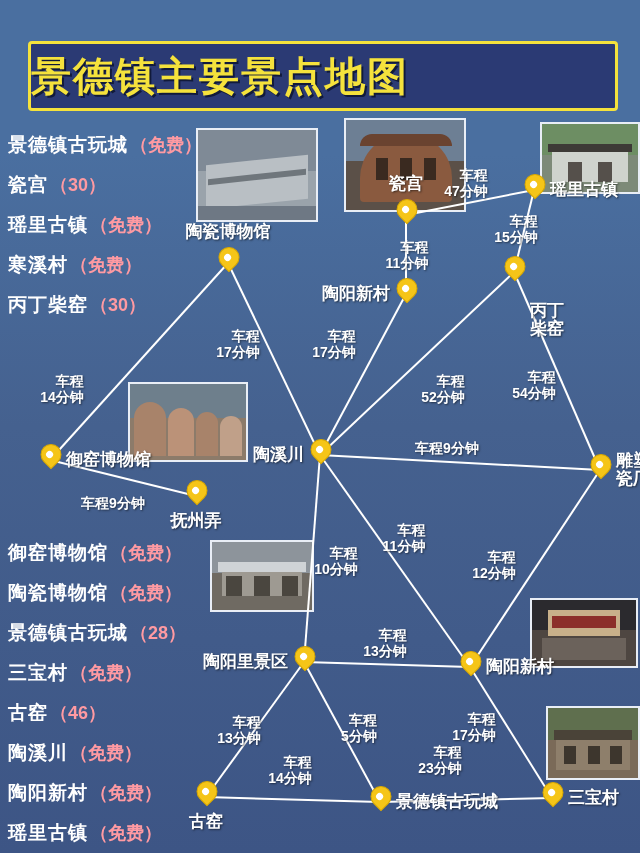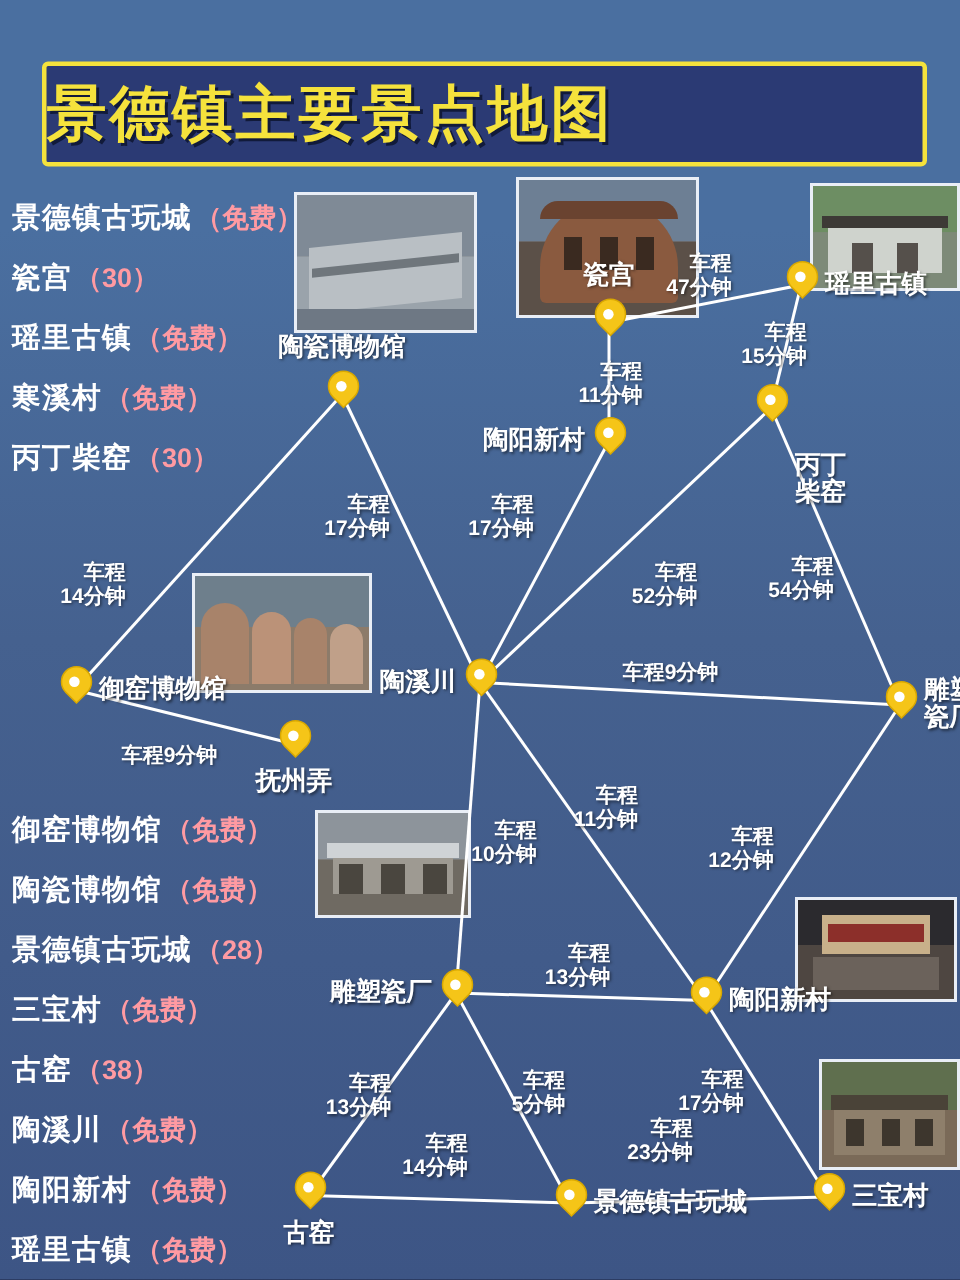--- a/index.html
+++ b/index.html
@@ -175,21 +175,21 @@
     <div class="legend-row">
       <span class="legend-name">景德镇古玩城</span>
       <span class="legend-price">（28）</span>
     </div>
     <div class="legend-row">
       <span class="legend-name">三宝村</span>
       <span class="legend-price">（免费）</span>
     </div>
     <div class="legend-row">
       <span class="legend-name">古窑</span>
-      <span class="legend-price">（38）</span>
+      <span class="legend-price">（46）</span>
     </div>
     <div class="legend-row">
       <span class="legend-name">陶溪川</span>
       <span class="legend-price">（免费）</span>
     </div>
     <div class="legend-row">
       <span class="legend-name">陶阳新村</span>
       <span class="legend-price">（免费）</span>
     </div>
     <div class="legend-row">
@@ -319,21 +319,21 @@
       </div>
       <div class="node-label" style="left: 304px; top: 455px; transform: translate(-100%, -50%); text-align: right;">陶溪川</div>
       <div class="marker" style="left: 600px; top: 480px;">
         <div class="pin"></div>
       </div>
       <div class="node-label" style="left: 616px; top: 470px; transform: translate(0px, -50%);">雕塑
 瓷厂</div>
       <div class="marker" style="left: 304px; top: 672px;">
         <div class="pin"></div>
       </div>
-      <div class="node-label" style="left: 288px; top: 662px; transform: translate(-100%, -50%); text-align: right;">雕塑瓷厂</div>
+      <div class="node-label" style="left: 288px; top: 662px; transform: translate(-100%, -50%); text-align: right;">陶阳里景区</div>
       <div class="marker" style="left: 470px; top: 677px;">
         <div class="pin"></div>
       </div>
       <div class="node-label" style="left: 486px; top: 667px; transform: translate(0px, -50%);">陶阳新村</div>
       <div class="marker" style="left: 206px; top: 807px;">
         <div class="pin"></div>
       </div>
       <div class="node-label" style="left: 206px; top: 813px; transform: translate(-50%, 0px);">古窑</div>
       <div class="marker" style="left: 380px; top: 812px;">
         <div class="pin"></div>

